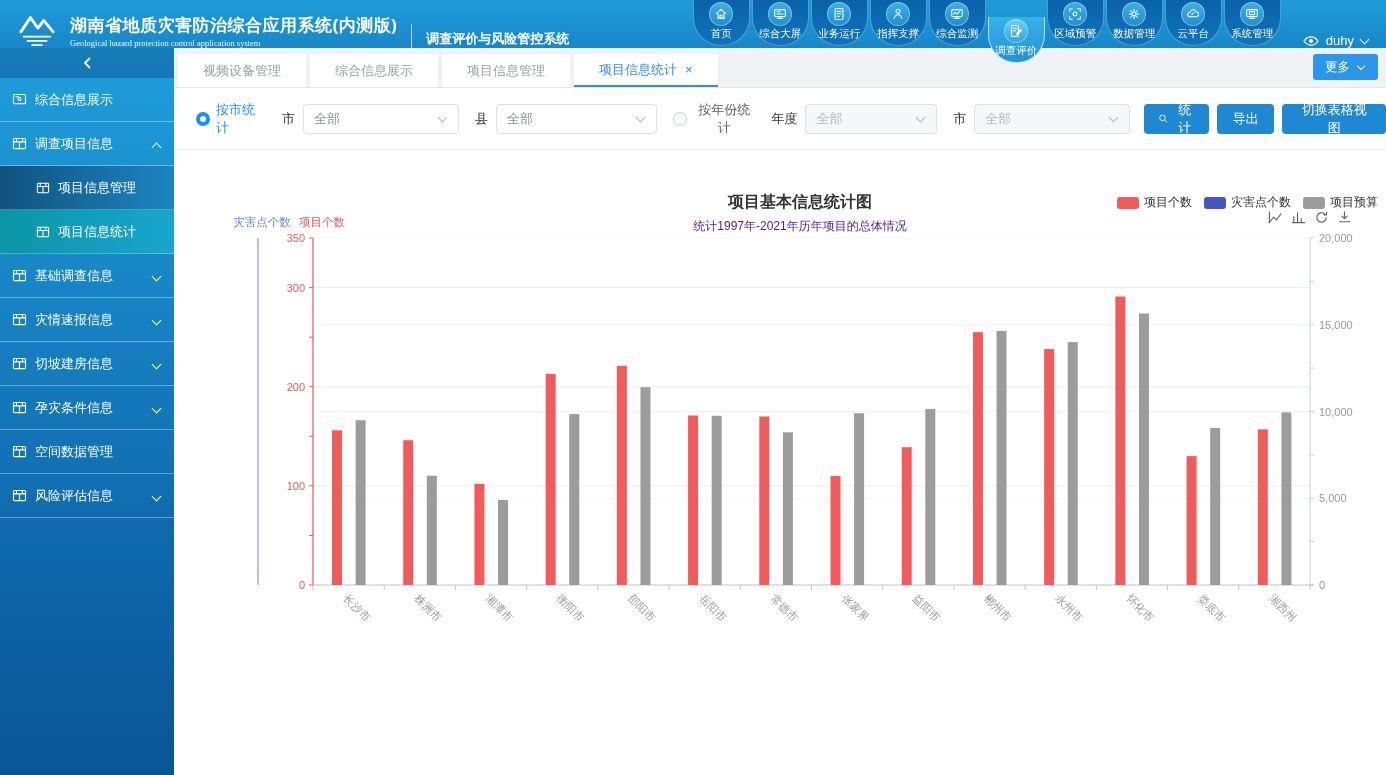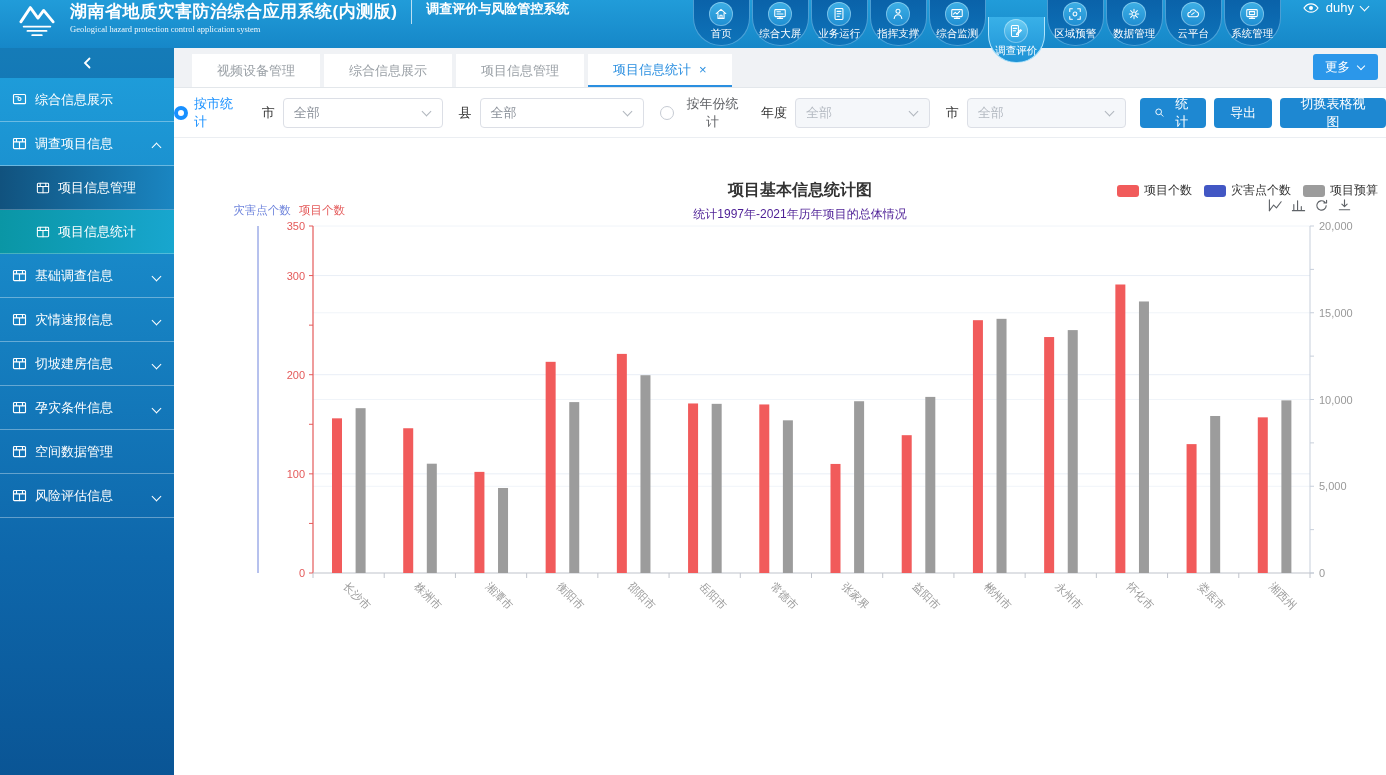--- a/index.html
+++ b/index.html
@@ -1,20 +1,20 @@
 <!DOCTYPE html>
 <html><head>
 <meta charset="utf-8">
 <style>
   * { box-sizing: border-box; margin: 0; padding: 0; }
   html,body { width:1386px; height:775px; overflow:hidden;
     font-family:"Liberation Sans","DejaVu Sans",sans-serif; background:#fff; }
 
   
-  .header { height:48px; display:flex; align-items:flex-start;
+  .header { height:48px; display:flex; align-items:flex-end;
     background:linear-gradient(180deg,#219cd9 0%,#1687c8 100%); position:relative; }
   .logo { margin-left:14px; display:flex; align-items:center; }
   .title-block { margin-left:10px; color:#fff; }
   .title-cn { font-size:17px; font-weight:bold; letter-spacing:.5px; }
   .title-en { font-size:8.5px; opacity:.92; margin-top:1px;font-family:Liberation Serif, serif; }
   .title-divider { width:1px; height:24px; background:rgba(255,255,255,.7); margin:0 14px; }
   .system-name { color:#fff; font-size:13px; font-weight:bold; }
   .nav { margin-left:auto; display:flex; align-items:flex-start; height:48px; }
   .nav-item { width:57px; height:46px; margin:0 1px; text-align:center; cursor:pointer;
     background:linear-gradient(180deg,#0a62a9 0%,#0e74ba 100%);
@@ -35,31 +35,31 @@
     border-bottom:1px solid rgba(255,255,255,.35); color:#fff; font-size:13px; cursor:pointer; white-space:nowrap; }
   .menu-item .chev-box { margin-left:auto; }
   .submenu-item { height:44px; display:flex; align-items:center; gap:8px; padding:0 12px 0 36px;
     color:#fff; font-size:13px; cursor:pointer; white-space:nowrap; }
   .submenu-item.sub-normal { background:linear-gradient(90deg,#11527e 0%,#1a86c2 100%); border-bottom:1px solid rgba(255,255,255,.25); }
   .submenu-item.sub-active { background:linear-gradient(90deg,#0a96a5 0%,#18a6cf 100%); border-bottom:1px solid rgba(255,255,255,.25); }
 
   .content { flex:1; display:flex; flex-direction:column; background:#fff; min-width:0; }
 
   
-  .tab-bar { height:40px; background:#f0f2f5; border-bottom:1px solid #e3e7eb; display:flex; align-items:flex-end; padding-left:16px; }
+  .tab-bar { height:40px; background:#f0f2f5; border-bottom:1px solid #e3e7eb; display:flex; align-items:flex-end; padding-left:2px; }
   .tab { height:33px; line-height:33px; padding:0 25px; margin:0 2px; background:#fff; font-size:13px;
     color:#9aa0a6; cursor:pointer; display:flex; align-items:center; gap:8px; white-space:nowrap; }
   .tab.active { color:#2b8fe0; border-bottom:2px solid #2b8fe0; }
   .tab .tab-close { font-size:13px; color:#2b8fe0; line-height:1; }
   .more-btn { margin-left:auto; margin-right:8px; margin-bottom:7px; height:26px; padding:0 12px;
     background:#2b97ea; color:#fff; font-size:12.5px; border:none; border-radius:3px;
     display:flex; align-items:center; gap:7px; cursor:pointer; }
 
   
-  .filter-bar { height:50px; display:flex; align-items:center; border-bottom:1px solid #ebeef2; }
+  .filter-bar { height:62px; display:flex; align-items:center; padding-left:22px; border-bottom:1px solid #ebeef2; }
   .radio-group { display:flex; align-items:center; gap:6px; cursor:pointer; }
   .radio { width:14px; height:14px; border-radius:50%; background:#fff; border:1px solid #c6cbd3; flex-shrink:0; }
   .radio.checked { border:4px solid #1890ff; }
   .radio-label-on { color:#1890ff; font-size:13px; }
   .radio-label-off { color:#606266; font-size:13px; }
   .field-label { font-size:13px; color:#333; margin:0 8px 0 16px; white-space:nowrap; }
   .select { height:30px; border:1px solid #dcdfe6; border-radius:4px; background:#fff;
     display:flex; align-items:center; padding:0 10px; font-size:13px; color:#8a9099; cursor:pointer;gap:20px; }
   .select .chev-box { margin-left:auto; }
   .select.disabled { background:#f5f7fa; color:#b4bac2; cursor:not-allowed; }

